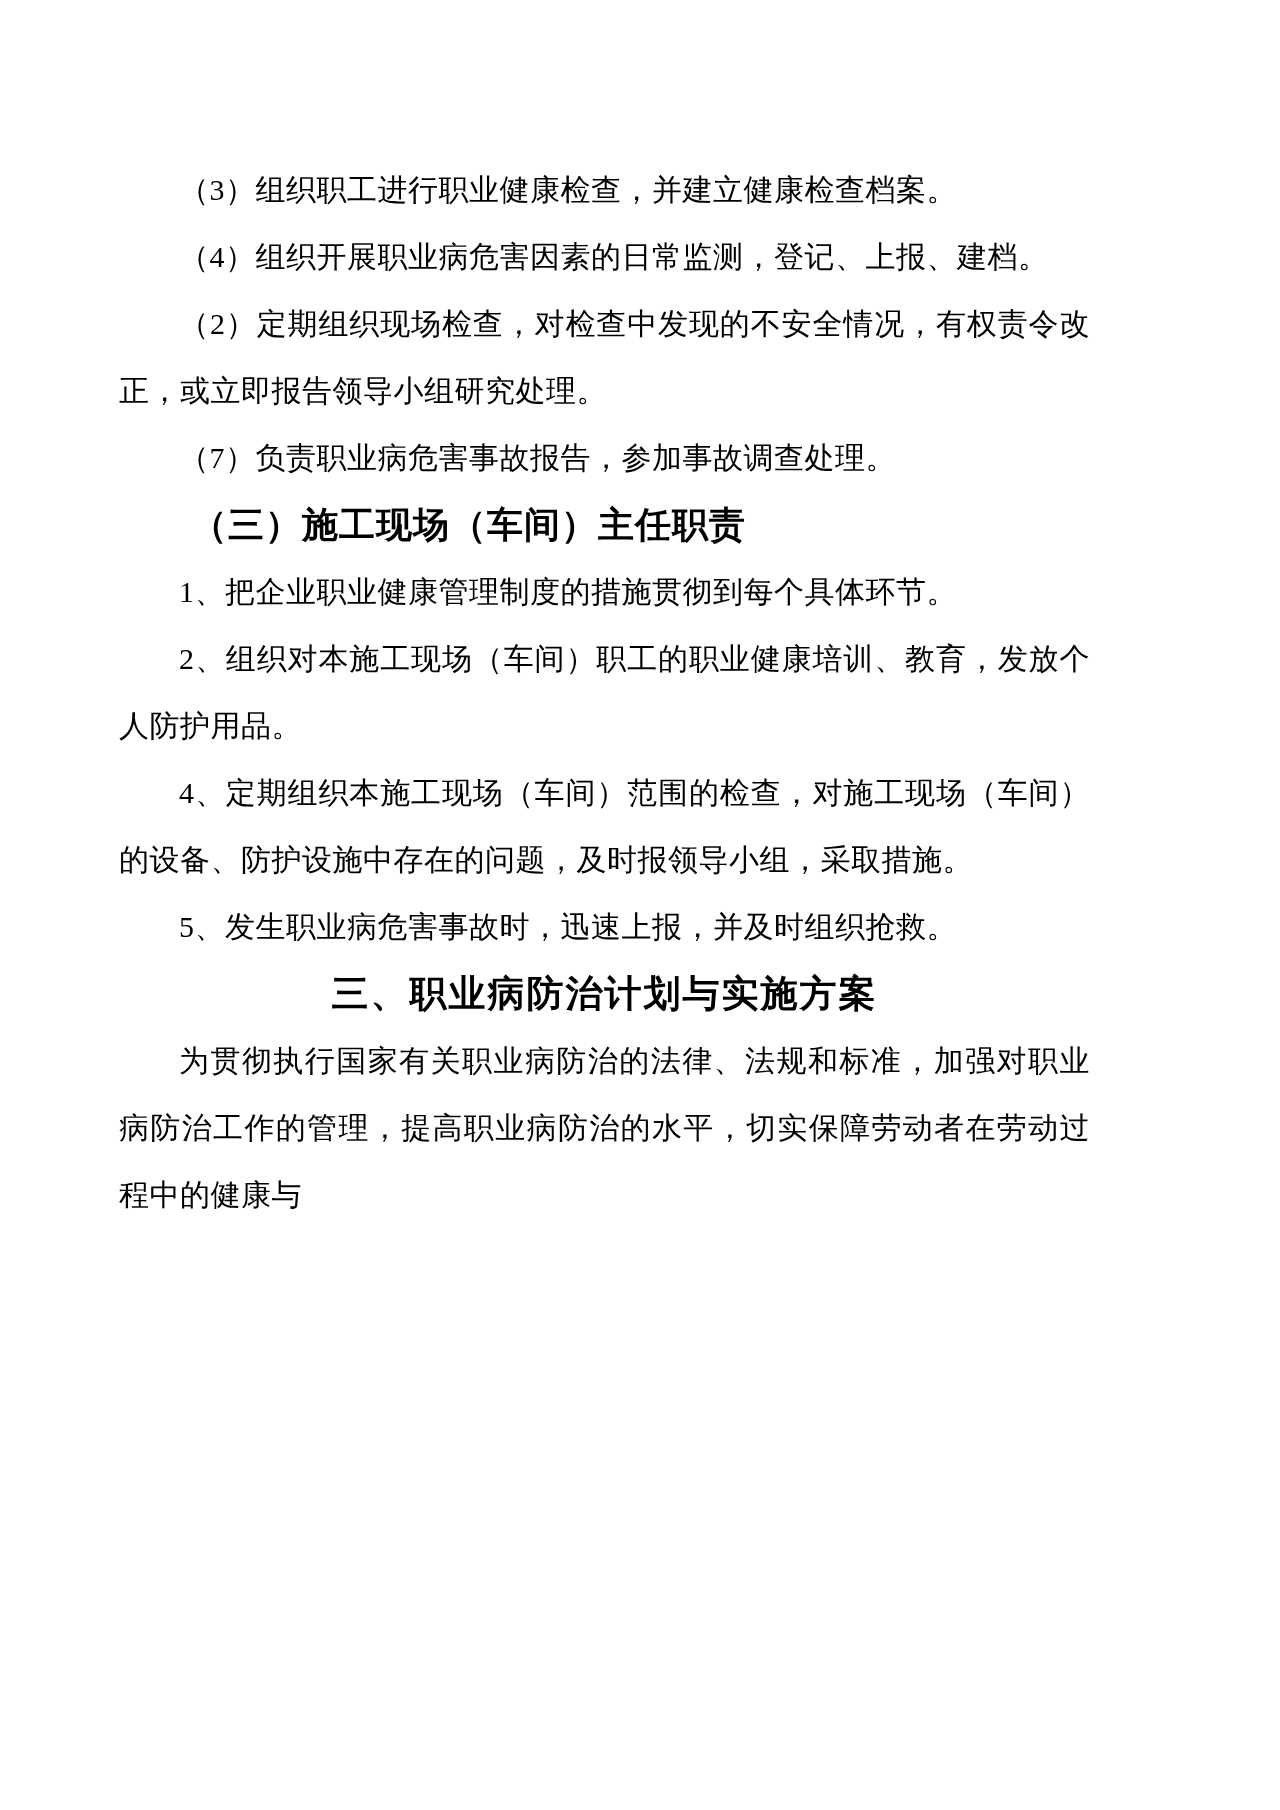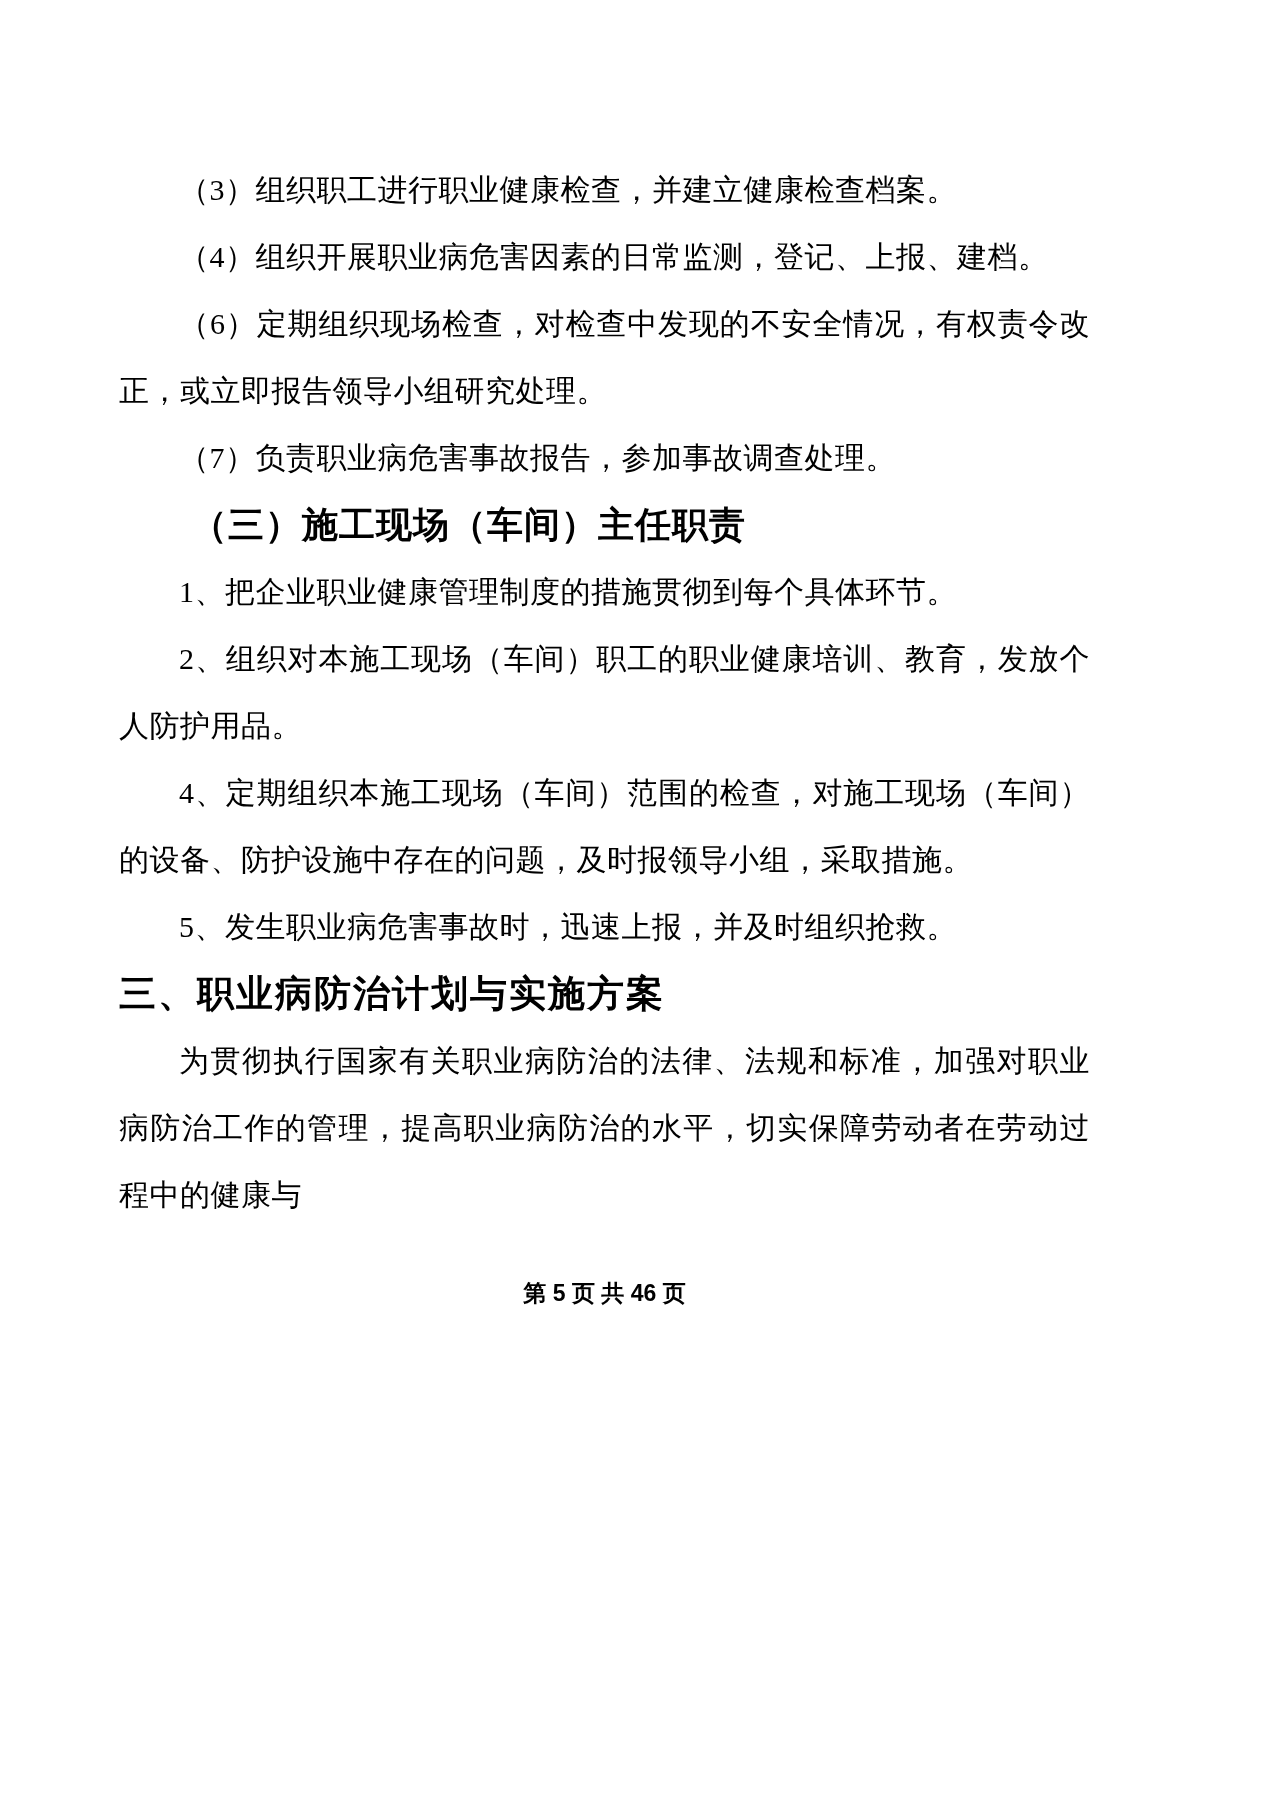--- a/index.html
+++ b/index.html
@@ -34,21 +34,21 @@
     font-size: 36px;
     font-weight: bold;
     font-family: "Liberation Sans", "DejaVu Sans", sans-serif;
     letter-spacing: 1px;
   }
   .chapter-heading {
     margin: 0;
     line-height: 67px;
     font-size: 37px;
     font-weight: bold;
-    text-align: left;
+    text-align: center;
     text-indent: 0;
     font-family: "Liberation Sans", "DejaVu Sans", sans-serif;
     letter-spacing: 2px;
   }
   .page-footer {
     margin-top: 50px;
     text-align: center;
     font-family: "Liberation Sans", "DejaVu Sans", sans-serif;
     font-weight: bold;
     font-size: 23px;
@@ -56,29 +56,28 @@
     color: #000000;
   }
 </style>
 </head>
 <body>
 
 <div class="page">
 
   <p class="body-par">（3）组织职工进行职业健康检查，并建立健康检查档案。</p>
   <p class="body-par">（4）组织开展职业病危害因素的日常监测，登记、上报、建档。</p>
-  <p class="body-par">（6）定期组织现场检查，对检查中发现的不安全情况，有权责令改正，或立即报告领导小组研究处理。</p>
+  <p class="body-par">（2）定期组织现场检查，对检查中发现的不安全情况，有权责令改正，或立即报告领导小组研究处理。</p>
   <p class="body-par">（7）负责职业病危害事故报告，参加事故调查处理。</p>
 
   <h3 class="sub-heading">（三）施工现场（车间）主任职责</h3>
 
   <p class="body-par">1、把企业职业健康管理制度的措施贯彻到每个具体环节。</p>
   <p class="body-par">2、组织对本施工现场（车间）职工的职业健康培训、教育，发放个人防护用品。</p>
   <p class="body-par">4、定期组织本施工现场（车间）范围的检查，对施工现场（车间）的设备、防护设施中存在的问题，及时报领导小组，采取措施。</p>
   <p class="body-par">5、发生职业病危害事故时，迅速上报，并及时组织抢救。</p>
 
   <h2 class="chapter-heading">三、职业病防治计划与实施方案</h2>
 
   <p class="body-par">为贯彻执行国家有关职业病防治的法律、法规和标准，加强对职业病防治工作的管理，提高职业病防治的水平，切实保障劳动者在劳动过程中的健康与</p>
 
-  <div class="page-footer">第 5 页 共 46 页</div>
 
 </div>
 
 </body></html>

